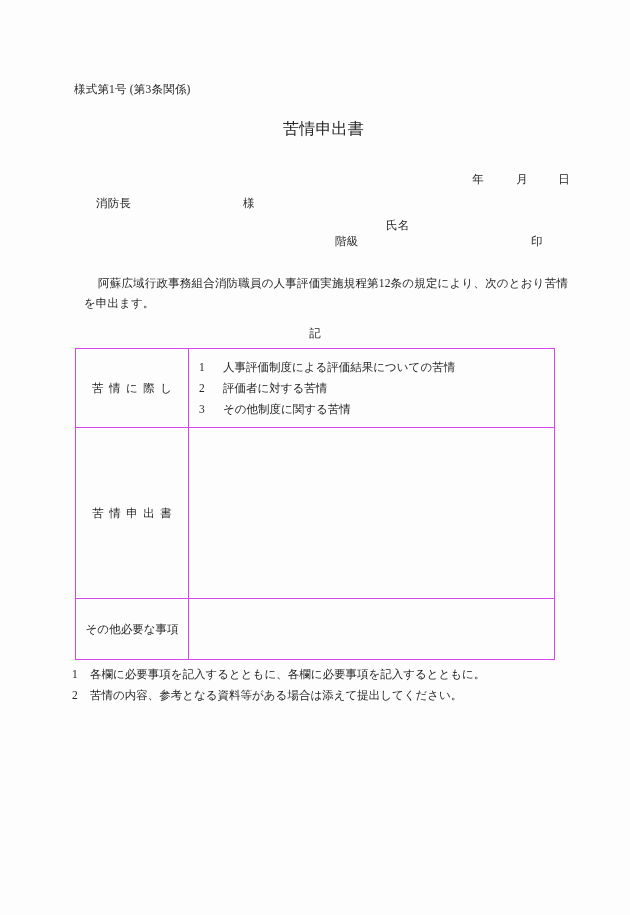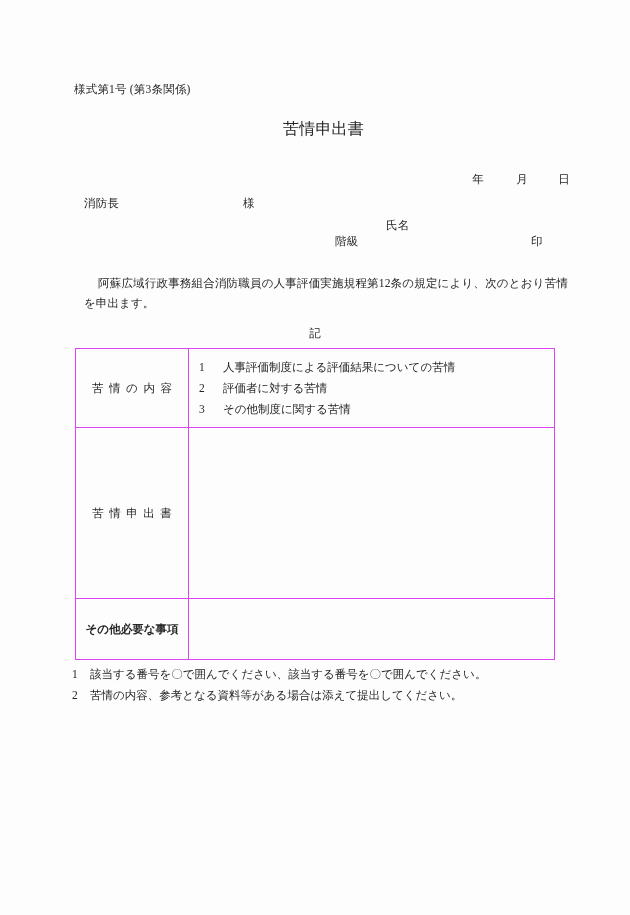--- a/index.html
+++ b/index.html
@@ -52,21 +52,21 @@
     width: 100px;
   }
   #date-line span {
     display: inline-block;
   }
   .date-year  { width: 44px; }
   .date-month { width: 42px; }
 
   
   #addressee-title {
-    left: 84px;
+    left: 96px;
     top: 198px;
   }
   #addressee-honorific {
     left: 243px;
     top: 198px;
   }
 
   
   #applicant-rank {
     left: 311px;
@@ -132,21 +132,21 @@
   .spaced {
     letter-spacing: 5.5px;
     text-indent: 5.5px;
   }
   .value-cell {
     padding: 6px 0 6px 10px !important;
   }
 
   .row-kind    { height: 79px; }
   .row-content { height: 171px; }
-  .row-other   { height: 61px; font-weight: bold; }
+  .row-other   { height: 61px; }
 
   .kind-list {
     margin: 0;
     padding: 0;
     list-style: none;
   }
   .kind-list li {
     line-height: 21px;
     white-space: nowrap;
   }
@@ -202,21 +202,21 @@
   <div class="txt" id="applicant-seal">印</div>
 
   <div id="body-paragraph">阿蘇広域行政事務組合消防職員の人事評価実施規程第12条の規定により、次のとおり苦情を申出ます。</div>
 
   <div id="record-marker">記</div>
 
   <table id="complaint-table">
     <tbody>
       <tr class="row-kind">
         <td class="label-cell">
-          <span class="label-inner spaced">苦情の内容</span>
+          <span class="label-inner spaced">苦情に際し</span>
         </td>
         <td class="value-cell">
           <ul class="kind-list">
             <li><span class="num">1</span><span>人事評価制度による評価結果についての苦情</span></li>
             <li><span class="num">2</span><span>評価者に対する苦情</span></li>
             <li><span class="num">3</span><span>その他制度に関する苦情</span></li>
           </ul>
         </td>
       </tr>
       <tr class="row-content">
@@ -233,18 +233,18 @@
         </td>
         <td class="value-cell">
           <span></span>
         </td>
       </tr>
     </tbody>
   </table>
 
   <div id="notes">
     <ol>
-      <li><span class="num">1</span><span>該当する番号を〇で囲んでください、該当する番号を〇で囲んでください。</span></li>
+      <li><span class="num">1</span><span>各欄に必要事項を記入するとともに、各欄に必要事項を記入するとともに。</span></li>
       <li><span class="num">2</span><span>苦情の内容、参考となる資料等がある場合は添えて提出してください。</span></li>
     </ol>
   </div>
 
 </div>
 
 </body></html>

